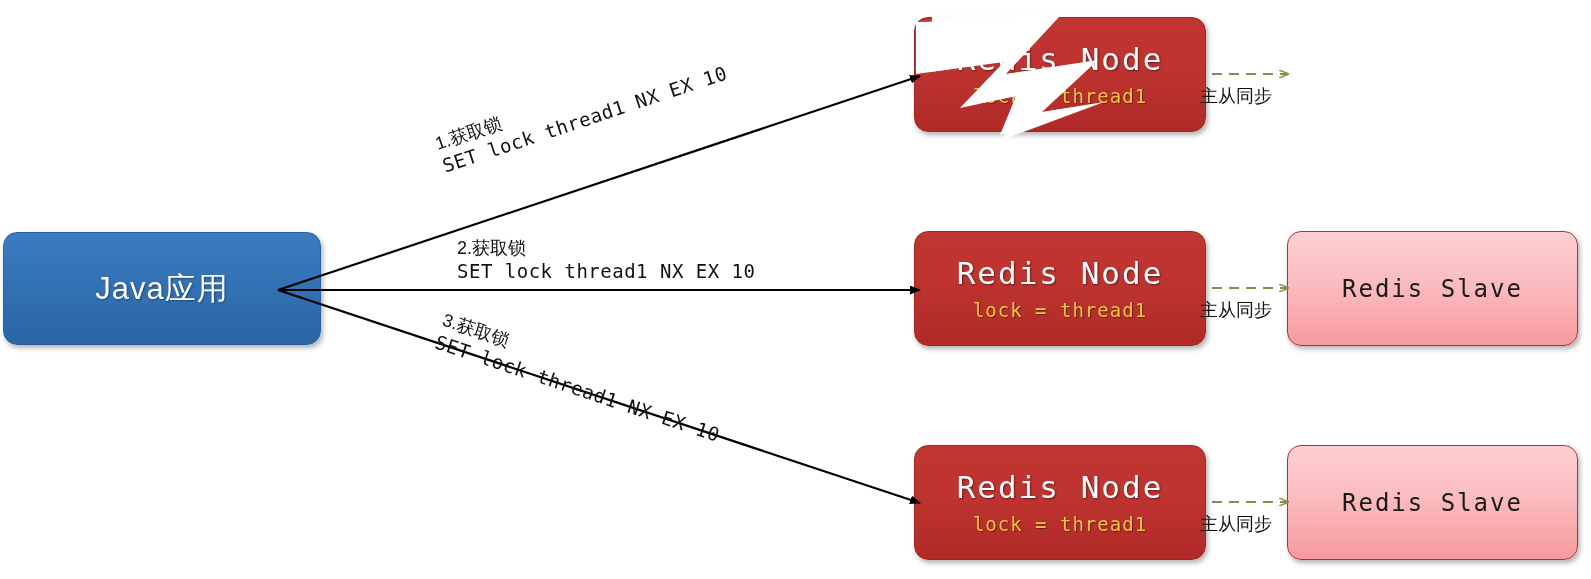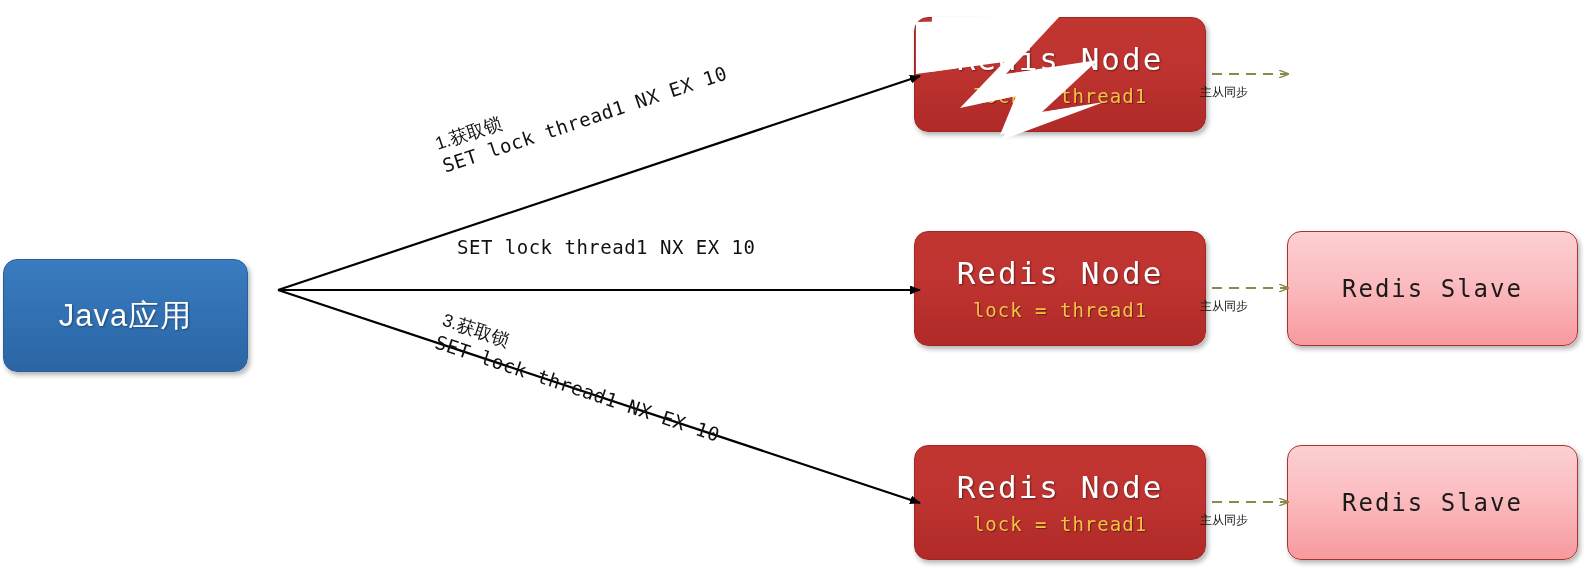--- a/index.html
+++ b/index.html
@@ -110,21 +110,21 @@
   }
   .edge-label .l2 {
     font-size: 19px;
     display: block;
     letter-spacing: 0.5px;
   }
 
   .sync-label {
     position: absolute;
     font-family: "Liberation Sans", "DejaVu Sans", sans-serif;
-    font-size: 12px;
+    font-size: 18px;
     color: #111111;
     white-space: nowrap;
     z-index: 20;
   }
 </style>
 </head>
 <body>
 
 <div id="canvas">
 
@@ -152,21 +152,21 @@
       <line x1="1212" y1="74" x2="1288" y2="74" stroke="#8a8a4a" stroke-width="1.8" stroke-dasharray="10 7" marker-end="url(#arrowOlive)"></line>
     </g>
     <g>
       <line x1="1212" y1="288" x2="1288" y2="288" stroke="#8a8a4a" stroke-width="1.8" stroke-dasharray="10 7" marker-end="url(#arrowOlive)"></line>
     </g>
     <g>
       <line x1="1212" y1="502" x2="1288" y2="502" stroke="#8a8a4a" stroke-width="1.8" stroke-dasharray="10 7" marker-end="url(#arrowOlive)"></line>
     </g>
   </svg>
 
-  <div class="box box-java" style="left:3px; top:232px; width:245px; height:113px;margin-top:27px;">
+  <div class="box box-java" style="left:3px; top:232px; width:318px; height:113px;">
     <span class="title">Java应用</span>
   </div>
 
   <div class="box box-redis" style="left:914px; top:17px; width:292px; height:115px;">
     <span class="title">Redis Node</span>
     <span class="sub">lock = thread1</span>
   </div>
 
   <div class="box box-redis" style="left:914px; top:231px; width:292px; height:115px;">
     <span class="title">Redis Node</span>
@@ -195,20 +195,21 @@
                L1104,102 L1002,140 L1022,95 L964,106 L1010,60 L930,72 Z" fill="#ffffff"></path>
     </g>
   </svg>
 
   <div class="edge-label" style="left:432px; top:133px; transform: rotate(-18.4deg); transform-origin: left top;">
     <span class="l1">1.获取锁</span>
     <span class="l2">SET lock thread1 NX EX 10</span>
   </div>
 
   <div class="edge-label" style="left:457px; top:236px;">
+    <span class="l1">2.获取锁</span>
     <span class="l2">SET lock thread1 NX EX 10</span>
   </div>
 
   <div class="edge-label" style="left:447px; top:308px; transform: rotate(18.4deg); transform-origin: left top;">
     <span class="l1">3.获取锁</span>
     <span class="l2">SET lock thread1 NX EX 10</span>
   </div>
 
   <div class="sync-label" style="left:1200px; top:84px;">
     <span>主从同步</span>

